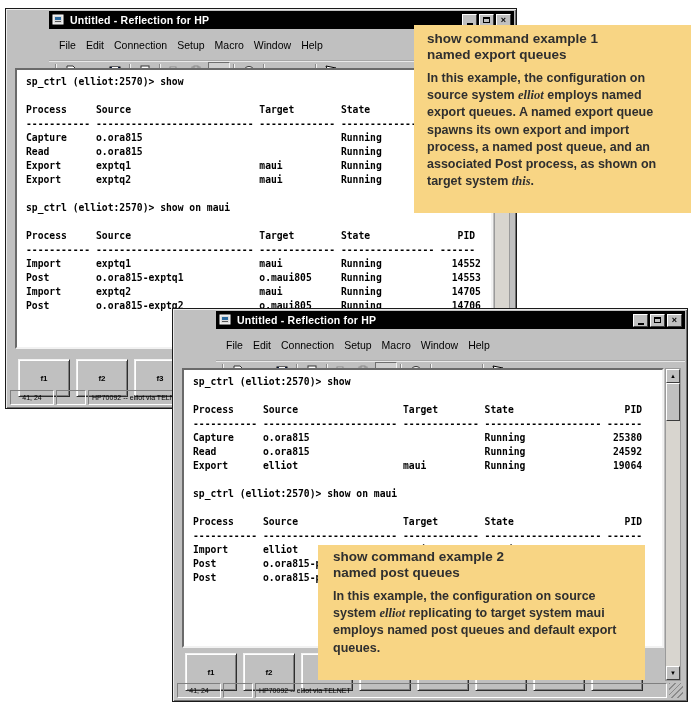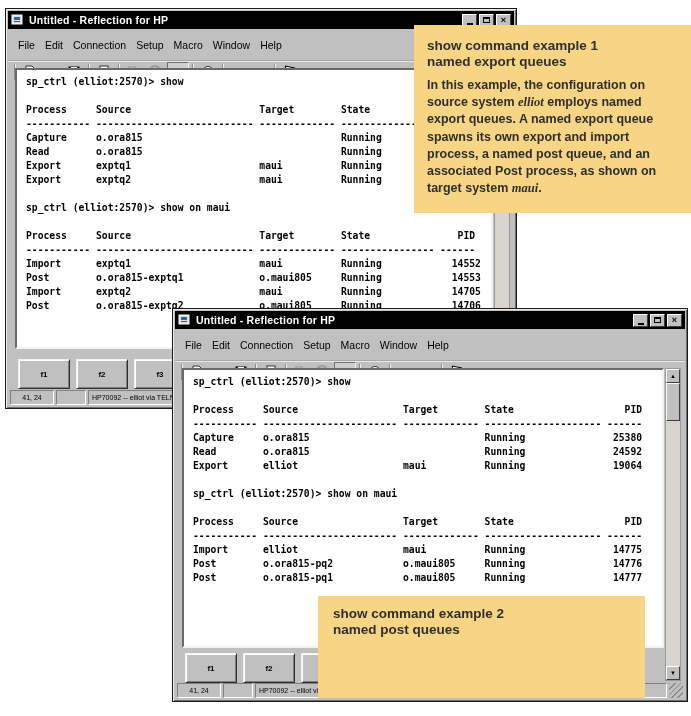--- a/index.html
+++ b/index.html
@@ -2,21 +2,21 @@
 <html style="--chrome: #c0c0c0; --titlebar_bg: #000000; --titlebar_text: #ffffff; --terminal_bg: #ffffff; --terminal_text: #000000; --callout_bg: #f8d584; --callout_text: #2f2f2f;"><head>
 <meta charset="utf-8">
 <style>
   * { box-sizing: border-box; margin: 0; padding: 0; }
   html,body { background:#fff; }
   body { width:691px; height:716px; position:relative; overflow:hidden;
          font-family:"Liberation Sans", sans-serif; }
 
   
   .win { position:absolute; background:var(--chrome); border:1px solid #1a1a1a;
-         box-shadow: inset 1px 1px 0 #ececec, inset -1px -1px 0 #6f6f6f; }
+         box-shadow: inset 1px 1px 0 #ececec, inset -1px -1px 0 #6f6f6f; padding-left: 41px; }
   #win1 { left:5px; top:8px; width:512px; height:401px; z-index:10; }
   #win2 { left:172px; top:308px; width:516px; height:394px; z-index:20; }
 
   .titlebar { height:18px; background:var(--titlebar_bg); color:var(--titlebar_text);
               display:flex; align-items:center; padding:0 3px; margin:2px 2px 0 2px;
               font-size:10.5px; font-weight:bold; }
   .app-icon { width:14px; height:12px; display:inline-flex; margin-right:4px; }
   .title-text { white-space:nowrap; letter-spacing:0.2px; }
   .tb-btns { margin-left:auto; display:flex; gap:2px; }
   .tb-btn { width:15px; height:13px; background:var(--chrome); color:#000;
@@ -54,43 +54,43 @@
   .sb-btn { width:14px; height:14px; background:var(--chrome); border:1px solid;
             border-color:#fff #3c3c3c #3c3c3c #fff; font-size:6px; color:#000;
             display:flex; align-items:center; justify-content:center; flex:0 0 auto; }
   .sb-btn.down { margin-top:auto; }
   .sb-thumb { width:14px; height:38px; background:var(--chrome); border:1px solid;
               border-color:#fff #3c3c3c #3c3c3c #fff; flex:0 0 auto; }
 
   .fkeys { position:absolute; left:12px; display:flex; gap:6px; }
   #win1 .fkeys { top:350px; }
   #win2 .fkeys { top:344px; }
-  .fkey { width:52px; height:30px; background:var(--chrome); border:1px solid;
+  .fkey { width:52px; height:38px; background:var(--chrome); border:1px solid;
           border-color:#f2f2f2 #2e2e2e #2e2e2e #f2f2f2;
           box-shadow: inset 1px 1px 0 #fff, inset -1px -1px 0 #808080;
           font-family:"Liberation Sans", sans-serif; font-size:8px; font-weight:bold; color:#000;
           display:flex; align-items:center; justify-content:center; }
 
   .statusbar { position:absolute; left:4px; right:4px; bottom:3px; height:15px;
                display:flex; gap:2px; align-items:stretch;
                font-size:7px; color:#000; }
   .scell { border:1px solid; border-color:#808080 #fff #fff #808080;
            display:flex; align-items:center; padding:0 3px;
            white-space:nowrap; overflow:hidden; }
   .scell.c1 { width:44px; justify-content:center; }
   .scell.c2 { width:30px; }
   .scell.c3 { flex:1; }
   .grip { width:14px; background:
           repeating-linear-gradient(135deg, #8a8a8a 0 1px, var(--chrome) 1px 4px); }
 
   
   .callout { position:absolute; background:var(--callout_bg); color:var(--callout_text);
              z-index:30; font-weight:bold; }
-  #callout1 { left:414px; top:25px; width:277px; height:188px; padding:13px 10px 0 13px; }
-  #callout2 { left:318px; top:596px; width:327px; height:102px; padding:10px 12px 0 15px; }
+  #callout1 { left:414px; top:25px; width:277px; height:188px; padding:6px 10px 0 13px; }
+  #callout2 { left:318px; top:545px; width:327px; height:135px; padding:4px 12px 0 15px; }
   .co-title { font-size:13.5px; line-height:15.5px; white-space:pre-line; margin-bottom:8px; }
   .co-body { font-size:12.5px; line-height:17.2px; }
   .it { font-style:italic;font-family:Liberation Serif, serif; }
 
   svg { display:block; }
 </style>
 </head>
 <body>
 
 <div class="win" id="win1">
@@ -376,19 +376,20 @@
     <span class="scell c1">41, 24</span>
     <span class="scell c2"></span>
     <span class="scell c3">HP70092 -- elliot via TELNET</span>
     <span class="grip"></span>
   </div>
 </div>
 
 <div class="callout" id="callout1">
   <div class="co-title">show command example 1
 named export queues</div>
-  <div class="co-body"><span>In this example, the configuration on source system </span><span class="it">elliot</span><span> employs named export queues. A named export queue spawns its own export and import process, a named post queue, and an associated Post process, as shown on target system </span><span class="it">maui</span><span>.</span></div>
+  <div class="co-body"><span>In this example, the configuration on source system </span><span class="it">elliot</span><span> employs named export queues. A named export queue spawns its own export and import process, a named post queue, and an associated Post process, as shown on target system </span><span class="it">this</span><span>.</span></div>
 </div>
 
 <div class="callout" id="callout2">
   <div class="co-title">show command example 2
 named post queues</div>
+  <div class="co-body"><span>In this example, the configuration on source system </span><span class="it">elliot</span><span> replicating to target system maui employs named post queues and default export queues.</span></div>
 </div>
 
 </body></html>

